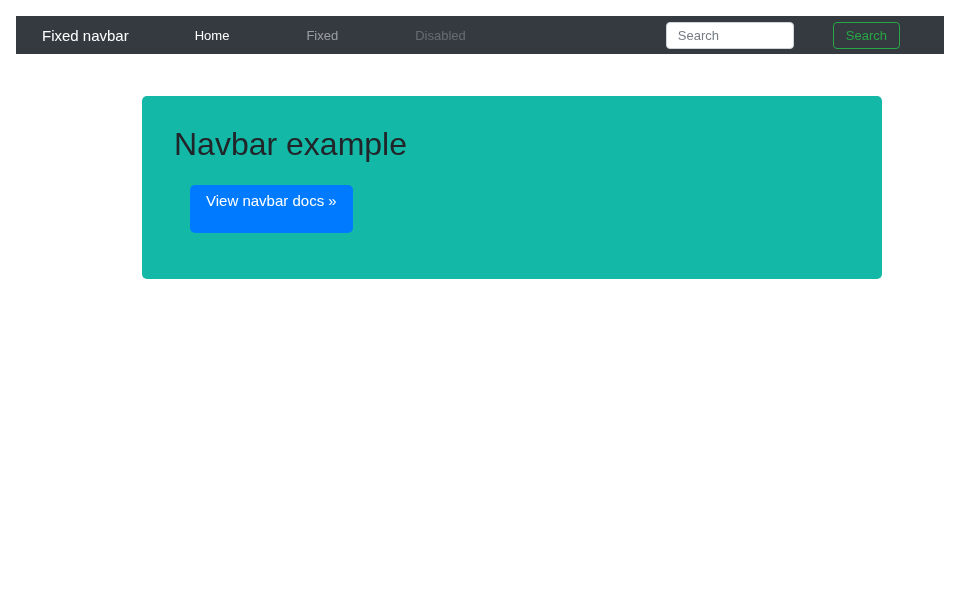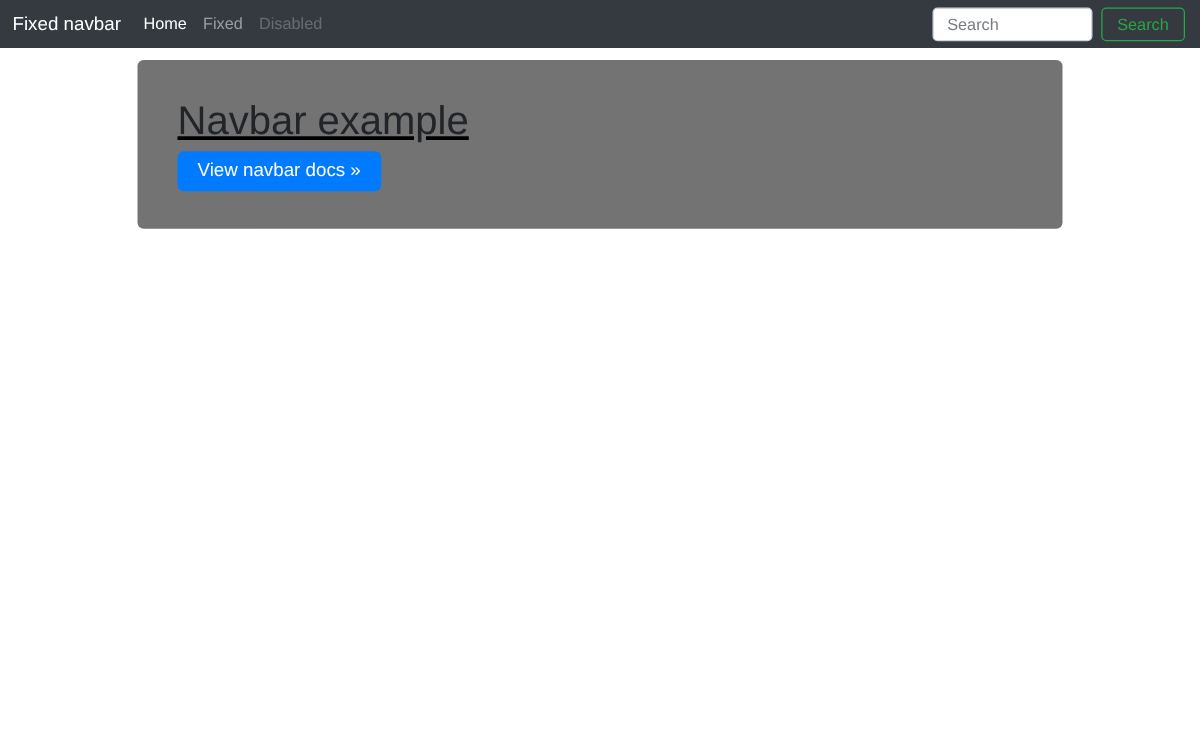--- a/index.html
+++ b/index.html
@@ -1,15 +1,15 @@
 <!DOCTYPE html>
 <html><head>
 <meta charset="utf-8">
 <style>
-  * { box-sizing: border-box; margin: 0; padding: 0; }
+  * { box-sizing: border-box; margin: 16px; padding: 0; }
   html, body {
     width: 960px; height: 600px;
     background: #ffffff;
     font-family: "Liberation Sans", sans-serif;
     overflow: hidden;
   }
 
   
   .navbar {
     position: fixed;
@@ -77,24 +77,23 @@
     cursor: pointer;
   }
 
   
   .main {
     padding-top: 48px;
   }
   .jumbotron {
     width: 740px;
     margin: 0 auto;
-    background: #737373;
+    background: #14b8a6;
     border-radius: 5px;
     padding: 30px 32px;
-    text-decoration: underline;
   }
   .jumbotron h1 {
     font-size: 32px;
     font-weight: 500;
     line-height: 1.15;
     color: #212529;
     margin: 0 0 6px 0;
   }
   .jumbotron p {
     font-size: 15px;
@@ -104,21 +103,21 @@
   }
   .cta-button {
     display: inline-block;
     background: #007bff;
     color: #ffffff;
     border: none;
     border-radius: 5px;
     font-size: 15px;
     font-family: "Liberation Sans", sans-serif;
     padding: 7px 16px;
-    height: 32px;
+    height: 48px;
     line-height: 18px;
     cursor: pointer;
     text-decoration: none;
   }
 </style>
 </head>
 <body>
 
 <nav class="navbar">
   <a class="navbar-brand">Fixed navbar</a>

